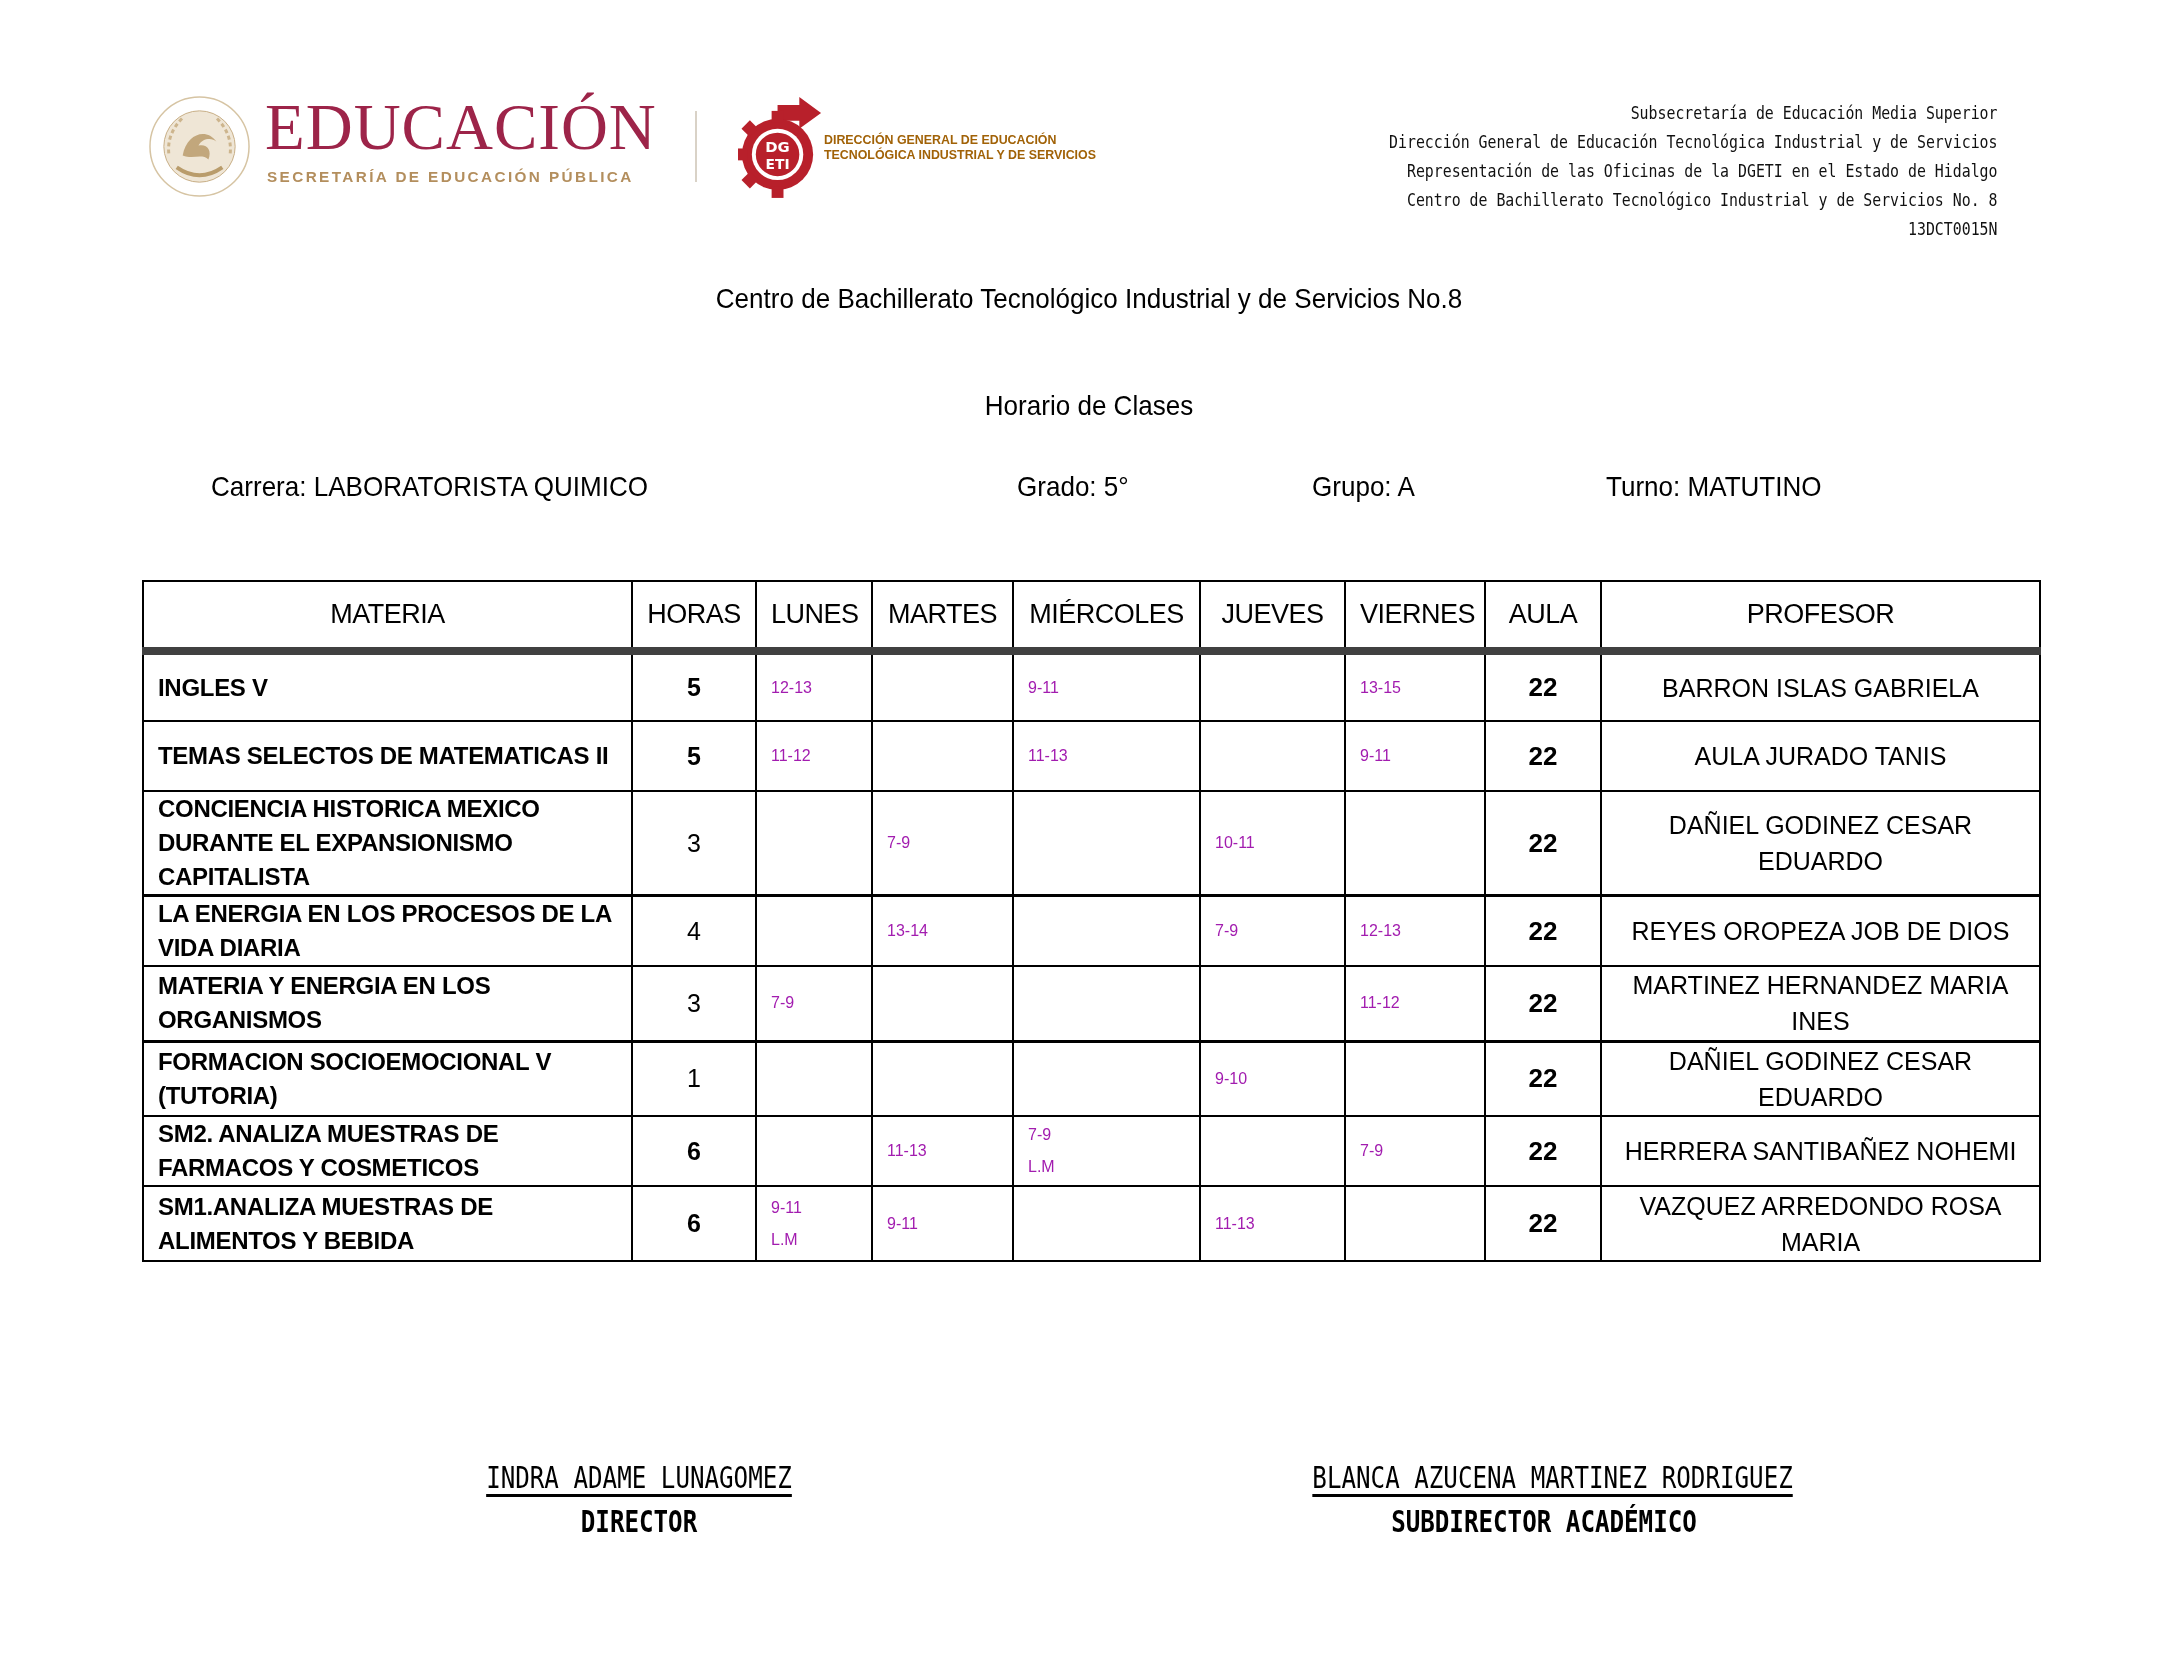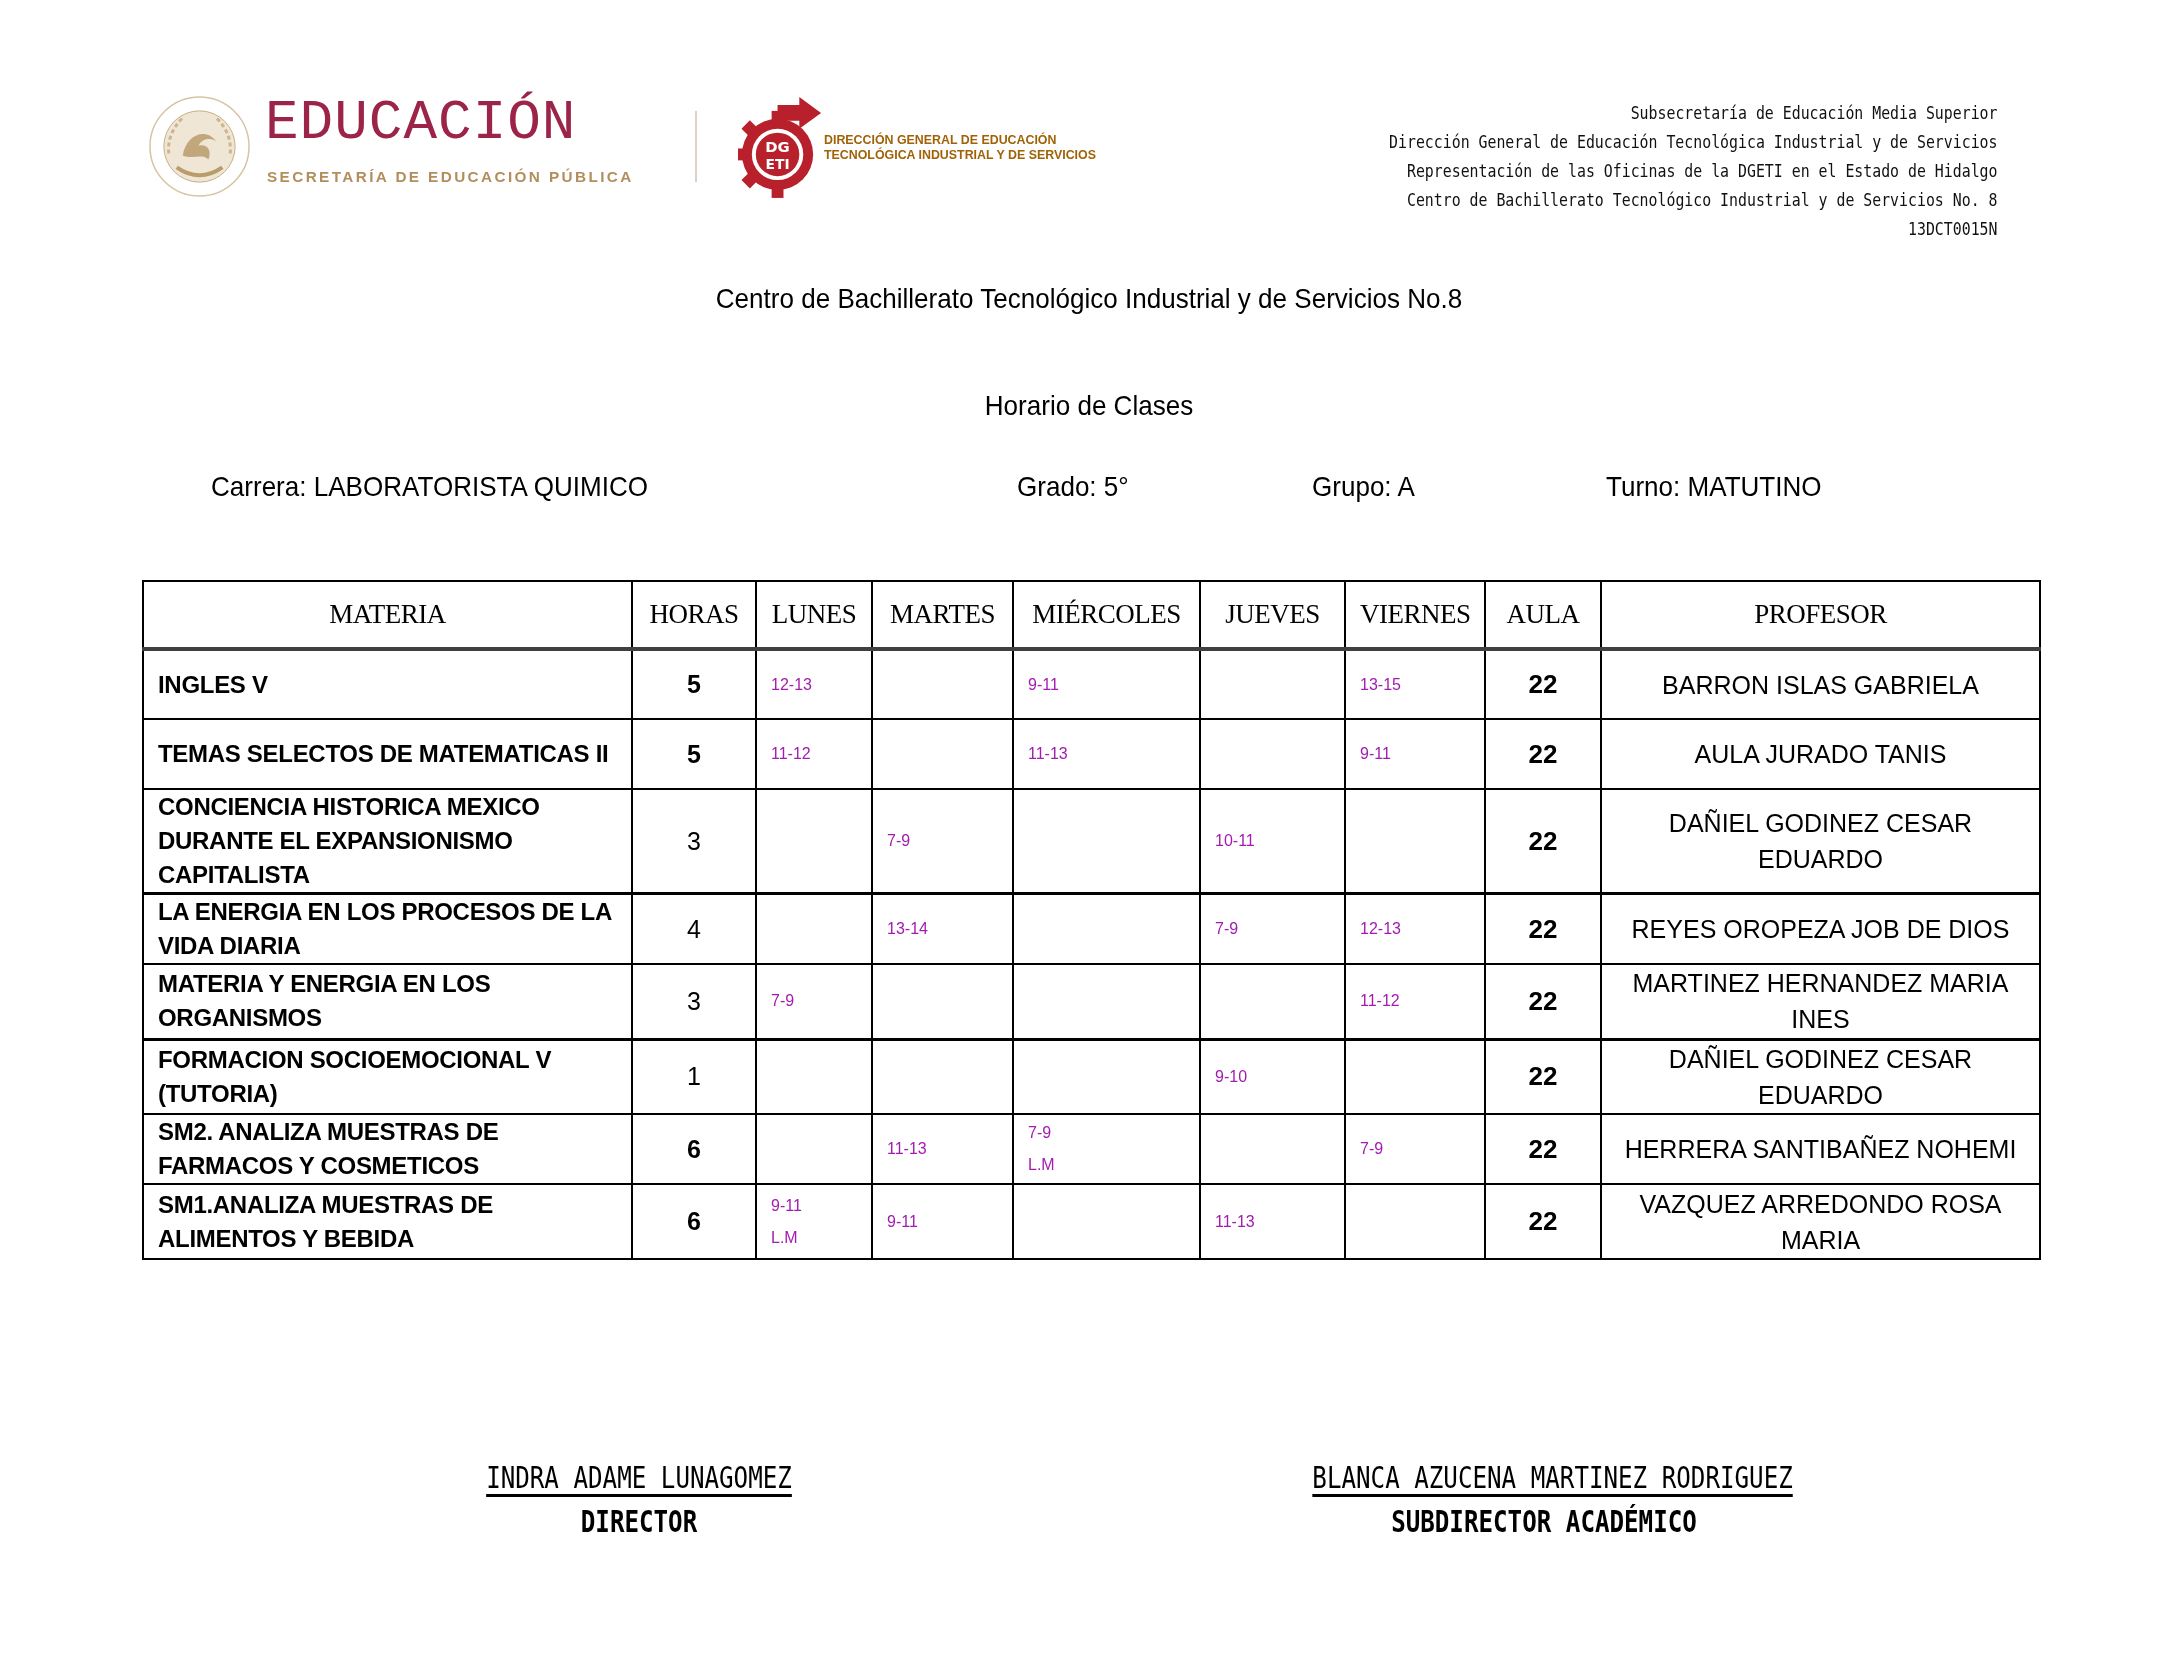--- a/index.html
+++ b/index.html
@@ -1,38 +1,38 @@
 <!DOCTYPE html>
 <html><head>
 <meta charset="utf-8">
 <style>
   html, body { margin:0; padding:0; background:#ffffff; }
   body { width:2178px; height:1675px; position:relative; overflow:hidden; font-family:"Liberation Sans", sans-serif; color:#000; }
   .abs { position:absolute; }
 
   
   .seal { left:147px; top:94px; width:105px; height:105px; }
-  .edu-title { left:265px; top:95px; font-family:Liberation Mono, monospace; font-size:56px; color:#9d2449; letter-spacing:1px; line-height:1; white-space:nowrap; }
+  .edu-title { left:265px; top:95px; font-family:Liberation Serif, serif; font-size:65px; color:#9d2449; letter-spacing:1px; line-height:1; white-space:nowrap; }
   .edu-sub { left:267px; top:168px; font-size:15.3px; color:#b38e5d; letter-spacing:2.4px; font-weight:bold; white-space:nowrap; }
   .sep { left:695px; top:111px; width:2px; height:71px; background:#d9d2c7; }
   .gear { left:738px; top:95px; width:89px; height:103px; }
   .dgeti-text { left:824px; top:133px; font-size:12.4px; color:#a16207; font-weight:bold; line-height:15px; white-space:nowrap; }
 
   
   .hdr-right { right:181px; top:99px; text-align:right; font-family:"DejaVu Sans Mono", monospace; font-size:17.3px; line-height:29px; color:#111; transform:scaleX(0.86); transform-origin:right top; white-space:nowrap; }
 
   .school-title { left:0; width:2178px; top:283px; text-align:center; font-size:28px; transform:scaleX(0.93); }
   .sched-title { left:0; width:2178px; top:390px; text-align:center; font-size:28px; transform:scaleX(0.93); }
   .info { top:471px; font-size:28px; white-space:nowrap; transform:scaleX(0.93); transform-origin:left top; }
 
   
   table.sched { position:absolute; left:142px; top:580px; width:1895px; border-collapse:collapse; table-layout:fixed; font-size:25px; }
   table.sched th, table.sched td { border:2px solid #000; padding:0 14px; vertical-align:middle; }
   table.sched th { font-weight:normal; text-align:center; height:65px; font-size:27px; letter-spacing:-0.5px; }
-  table.sched thead tr { border-bottom:4px solid #404040;font-family:Liberation Serif, serif; }
+  table.sched thead tr { border-bottom:8px solid #404040; }
   td.materia { font-weight:bold; text-align:left; font-size:24px; line-height:34px; letter-spacing:-0.3px; }
   td.horas { text-align:center; font-size:25px; }
   td.horas.bold { font-weight:bold; }
   td.day { text-align:left; font-size:16px; line-height:32px; color:#a21caf; }
   td.aula { text-align:center; font-weight:bold; font-size:26px; vertical-align:top; padding-top:14px; }
   td.aula.mid { vertical-align:middle; padding-top:0; }
   td.prof { text-align:center; font-size:25px; line-height:36px; }
   tr.thick { border-bottom:3px solid #000; }
 
   

